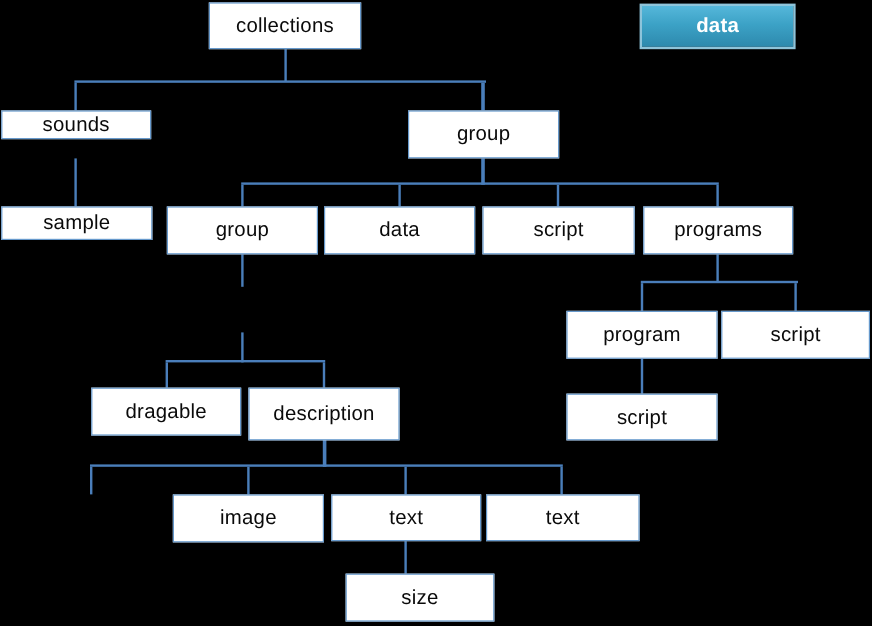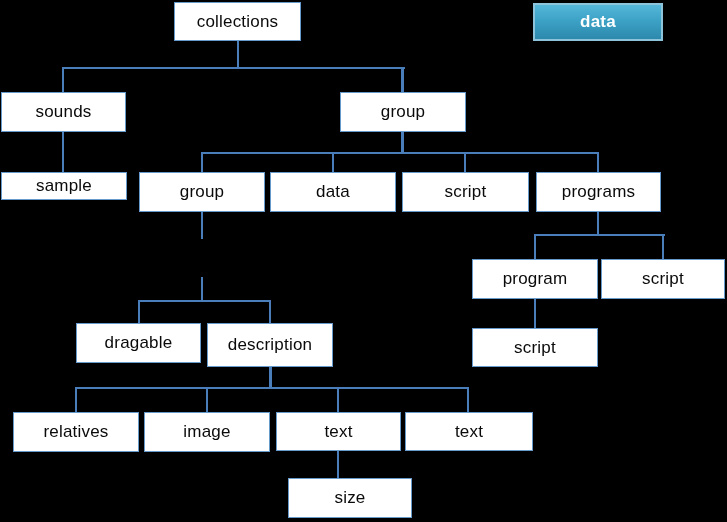--- a/index.html
+++ b/index.html
@@ -58,31 +58,30 @@
   <div class="line" style="left:467px;top:389px;width:2px;height:23px"></div>
   <div class="line" style="left:337px;top:451px;width:2px;height:27px"></div>
   <div class="line" style="left:597px;top:212px;width:2px;height:23px"></div>
   <div class="line" style="left:534px;top:234px;width:131px;height:2px"></div>
   <div class="line" style="left:534px;top:236px;width:2px;height:23px"></div>
   <div class="line" style="left:662px;top:236px;width:2px;height:23px"></div>
   <div class="line" style="left:534px;top:299px;width:2px;height:29px"></div>
 
   <div class="node" style="left:174px;top:2px;width:127px;height:39px">collections</div>
   <div class="node highlight" style="left:533px;top:3px;width:130px;height:38px">data</div>
-  <div class="node" style="left:1px;top:92px;width:125px;height:40px">sounds</div>
+  <div class="node" style="left:1px;top:92px;width:125px;height:24px">sounds</div>
   <div class="node" style="left:340px;top:92px;width:126px;height:40px">group</div>
   <div class="node" style="left:1px;top:172px;width:126px;height:28px">sample</div>
   <div class="node" style="left:139px;top:172px;width:126px;height:40px">group</div>
   <div class="node" style="left:270px;top:172px;width:126px;height:40px">data</div>
   <div class="node" style="left:402px;top:172px;width:127px;height:40px">script</div>
   <div class="node" style="left:536px;top:172px;width:125px;height:40px">programs</div>
   <div class="node" style="left:472px;top:259px;width:126px;height:40px">program</div>
   <div class="node" style="left:601px;top:259px;width:124px;height:40px">script</div>
   <div class="node" style="left:76px;top:323px;width:125px;height:40px">dragable</div>
   <div class="node" style="left:207px;top:323px;width:126px;height:44px">description</div>
   <div class="node" style="left:472px;top:328px;width:126px;height:39px">script</div>
-  <div class="node" style="left:13px;top:412px;width:126px;height:40px">relatives</div>
   <div class="node" style="left:144px;top:412px;width:126px;height:40px">image</div>
   <div class="node" style="left:276px;top:412px;width:125px;height:39px">text</div>
   <div class="node" style="left:405px;top:412px;width:128px;height:39px">text</div>
   <div class="node" style="left:288px;top:478px;width:124px;height:40px">size</div>
 
 </div>
 
 </body></html>

